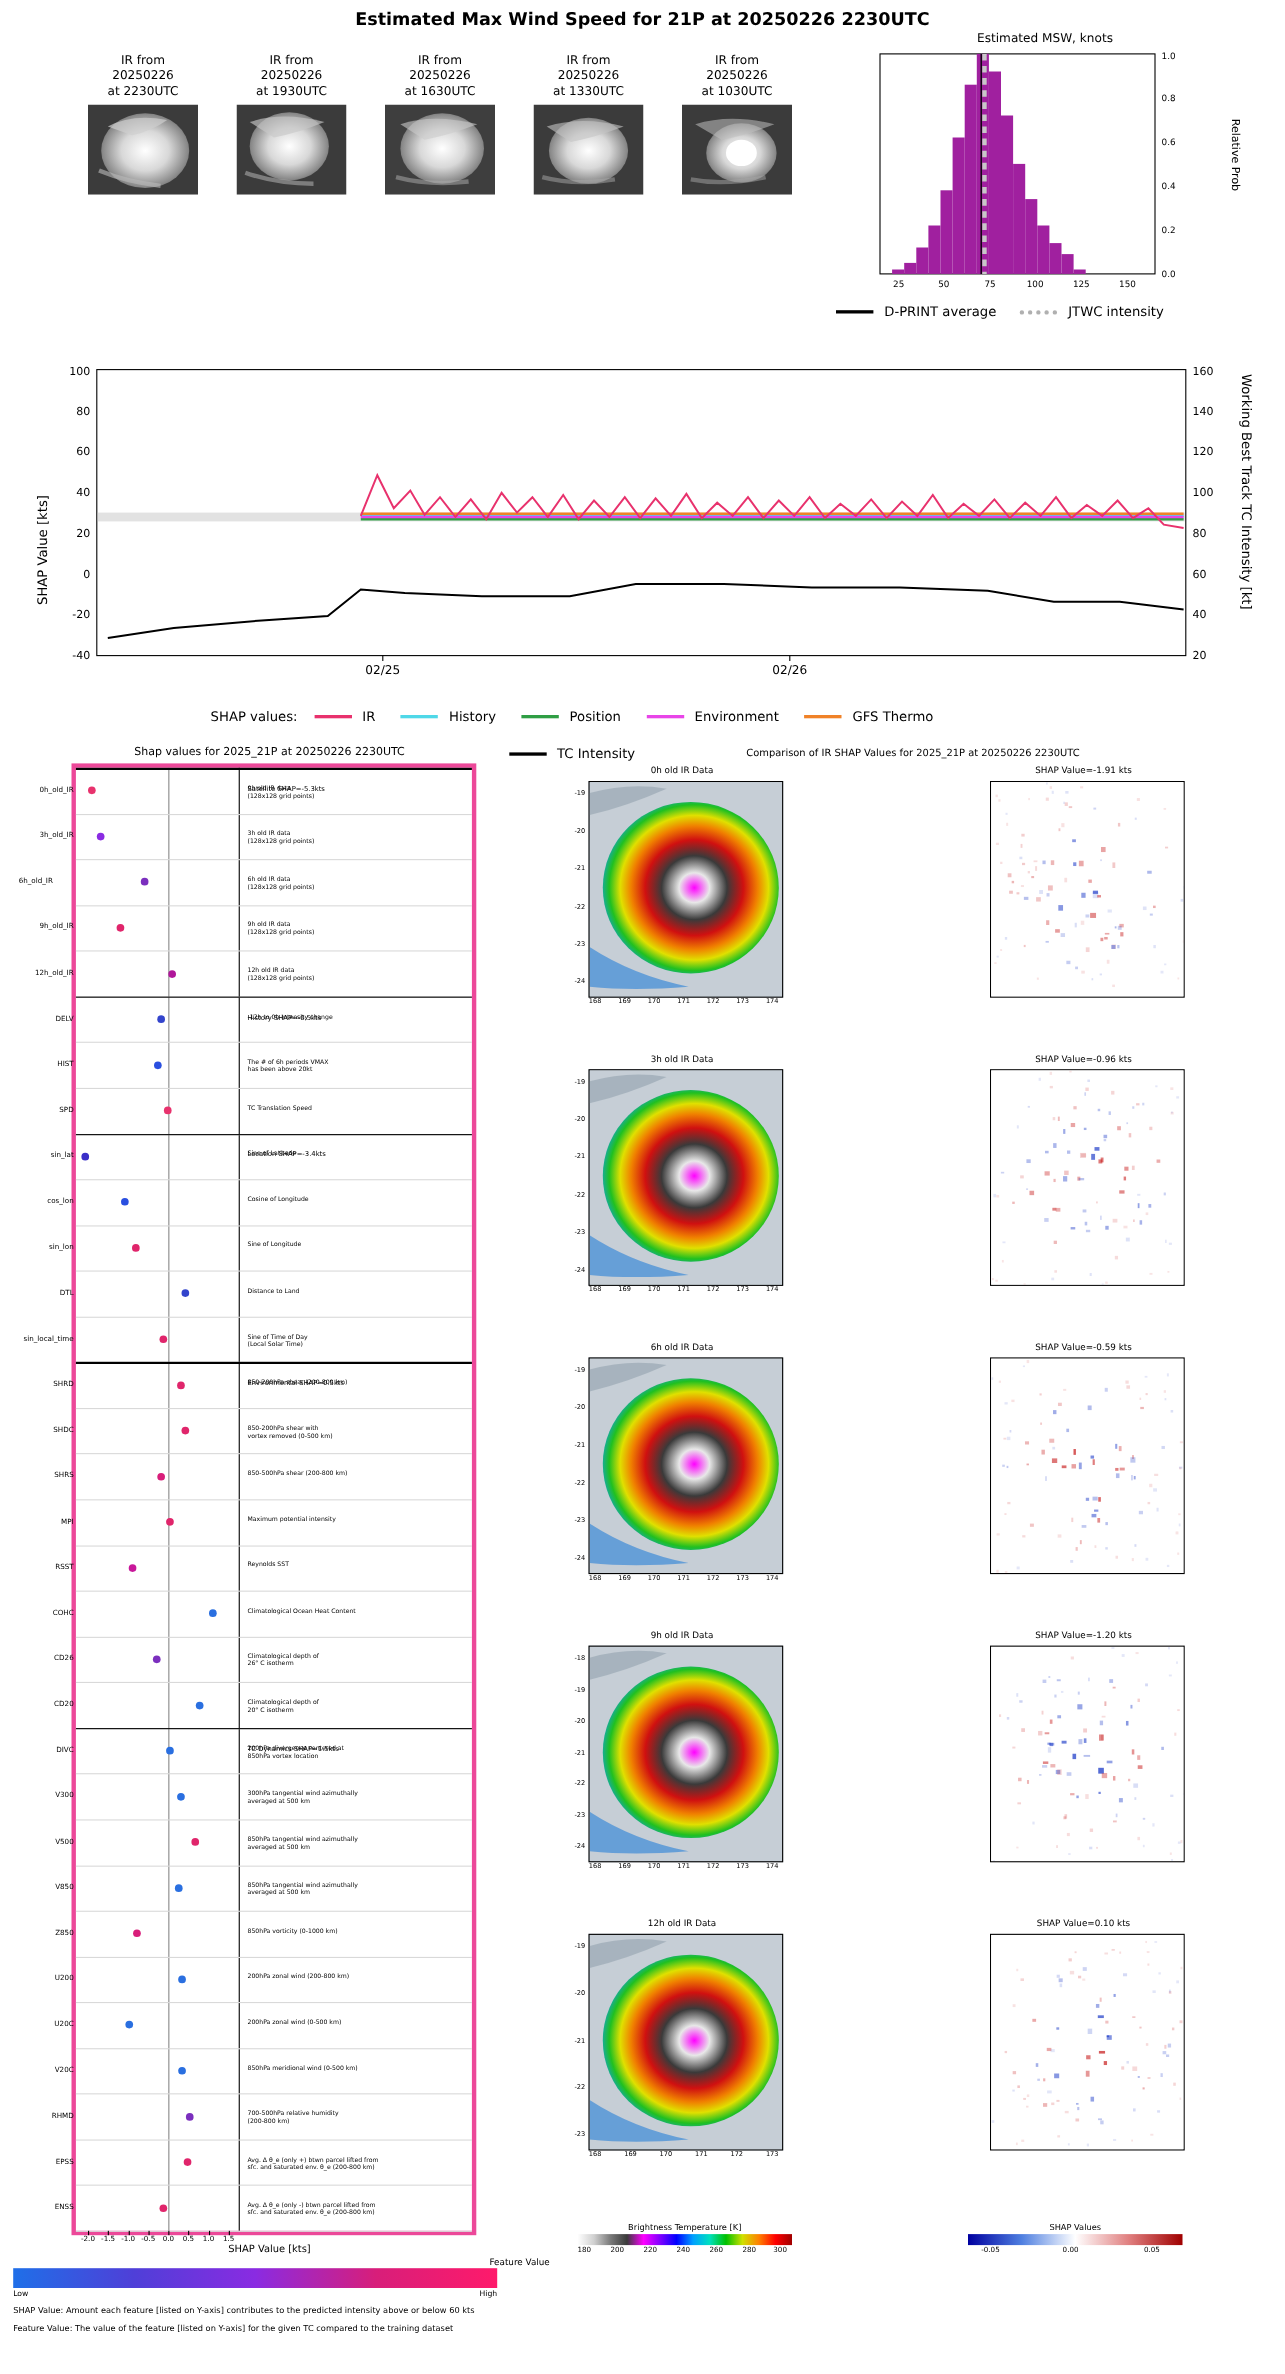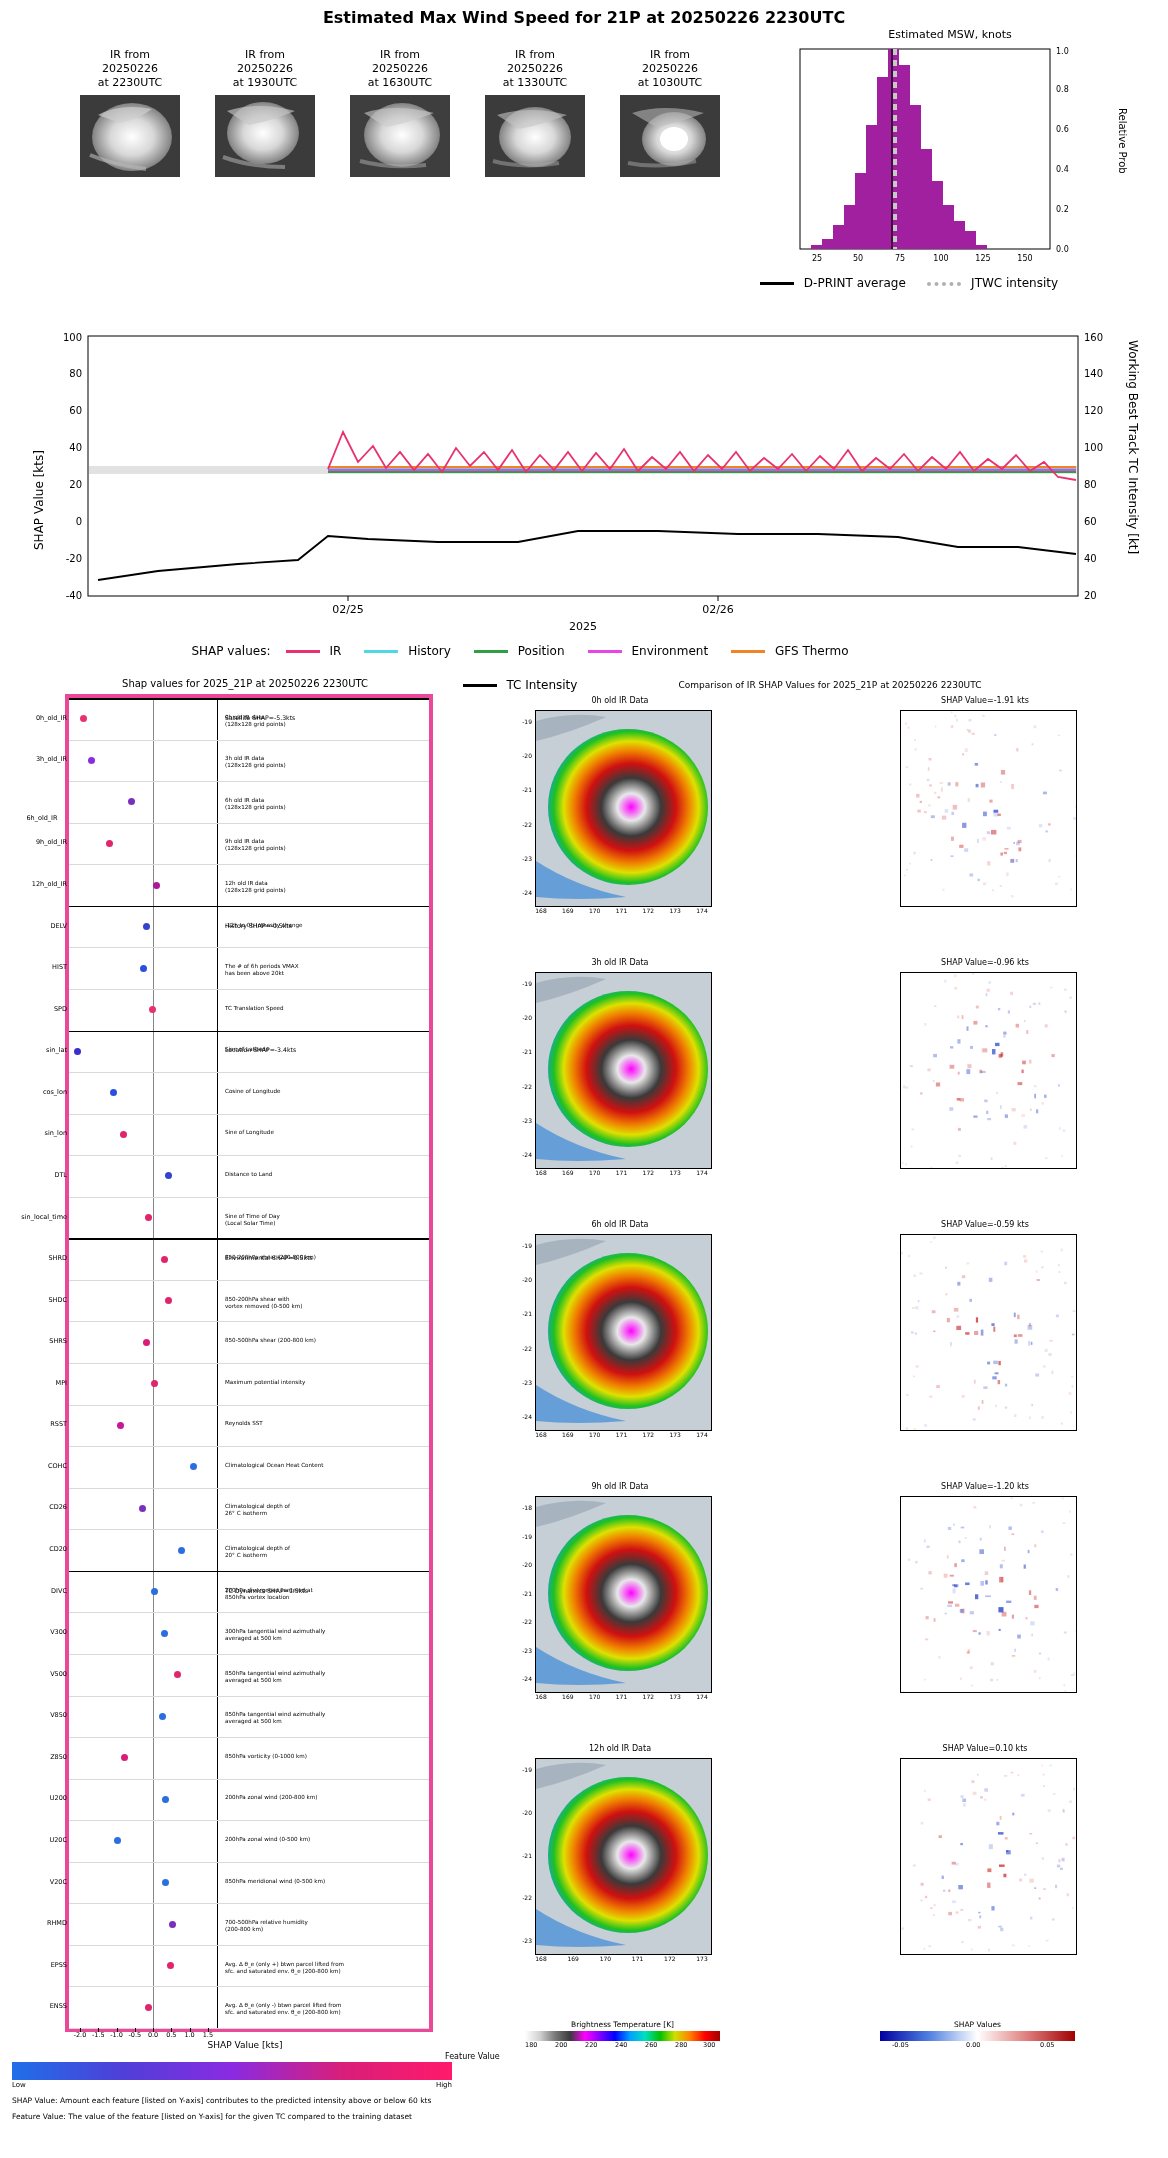--- a/index.html
+++ b/index.html
@@ -208,21 +208,20 @@
     <polyline points="310,144 1058,144" fill="none" stroke="#2f9e44" stroke-width="2.2"></polyline>
     <polyline points="310,142 1058,142" fill="none" stroke="#e845e8" stroke-width="2.2"></polyline>
     <polyline points="310,139 1058,139" fill="none" stroke="#f08228" stroke-width="2.2"></polyline>
 
     <polyline fill="none" stroke="#e8326d" stroke-width="1.8" points="310,141 325,104 340,134 355,118 368,140 382,124 396,142 410,126 424,144 438,120 452,138 466,124 480,142 494,122 508,144 522,127 536,142 550,124 564,143 578,125 592,141 606,121 620,143 634,129 648,141 662,124 676,143 690,127 704,141 718,124 732,143 746,130 760,141 774,126 788,143 802,128 816,141 830,122 844,143 858,130 872,141 886,126 900,143 914,129 928,141 942,124 956,143 970,131 984,141 998,127 1012,143 1026,134 1040,149 1058,152"></polyline>
 
     <polyline fill="none" stroke="#000" stroke-width="1.8" points="80,252 140,243 220,236 280,232 310,208 350,211 420,214 500,214 560,203 640,203 720,206 800,206 880,209 940,219 1000,219 1058,226"></polyline>
   </svg>
   <div class="abs" style="left:14px;top:250px;font-size:12px;transform:rotate(-90deg);transform-origin:left top;white-space:nowrap;">SHAP Value [kts]</div>
   <div class="abs" style="left:1122px;top:40px;font-size:12px;transform:rotate(90deg);transform-origin:left top;white-space:nowrap;">Working Best Track TC Intensity [kt]</div>
-  <div class="abs ctr" style="left:0;top:320px;width:1130px;font-size:11px;">2025</div>
 </div>
 
 <div class="abs ctr" style="left:0;top:640px;width:1058px;">
   <div style="display:inline-block;">
     <span style="font-size:12px;margin-right:10px;">SHAP values:</span>
     <span class="lgitem">
       <span class="legend-line" style="border-top-color:#e8326d;"></span>
       <span>IR</span></span>
     <span class="lgitem">
       <span class="legend-line" style="border-top-color:#4fd8e8;"></span>
@@ -257,21 +256,21 @@
         <div>(128x128 grid points)</div>
       </div>
       <div class="rowline" style="top:83.125px;"></div>
       <div style="position:absolute;left:-52px;top:57.34375px;width:50px;text-align:right;font-size:6.5px;">3h_old_IR</div>
       <div class="shapdot" title="3h_old_IR" style="left:18.791358024691355px;top:58.84375px;background:#8a2be2;"></div>
       <div style="position:absolute;left:156px;top:57.34375px;width:200px;font-size:5.6px;line-height:7px;">
         <div>3h old IR data</div>
         <div>(128x128 grid points)</div>
       </div>
       <div class="rowline" style="top:124.6875px;"></div>
-      <div style="position:absolute;left:-52px;top:98.90625px;width:50px;text-align:center;font-size:6.5px;margin-top:17px;">6h_old_IR</div>
+      <div style="position:absolute;left:-52px;top:98.90625px;width:50px;text-align:left;font-size:6.5px;">6h_old_IR</div>
       <div class="shapdot" title="6h_old_IR" style="left:58.98888888888889px;top:100.40625px;background:#7b2fbe;"></div>
       <div style="position:absolute;left:156px;top:98.90625px;width:200px;font-size:5.6px;line-height:7px;">
         <div>6h old IR data</div>
         <div>(128x128 grid points)</div>
       </div>
       <div class="rowline" style="top:166.25px;"></div>
       <div style="position:absolute;left:-52px;top:140.46875px;width:50px;text-align:right;font-size:6.5px;">9h_old_IR</div>
       <div class="shapdot" title="9h_old_IR" style="left:36.69753086419753px;top:141.96875px;background:#e0256b;"></div>
       <div style="position:absolute;left:156px;top:140.46875px;width:200px;font-size:5.6px;line-height:7px;">
         <div>9h old IR data</div>

